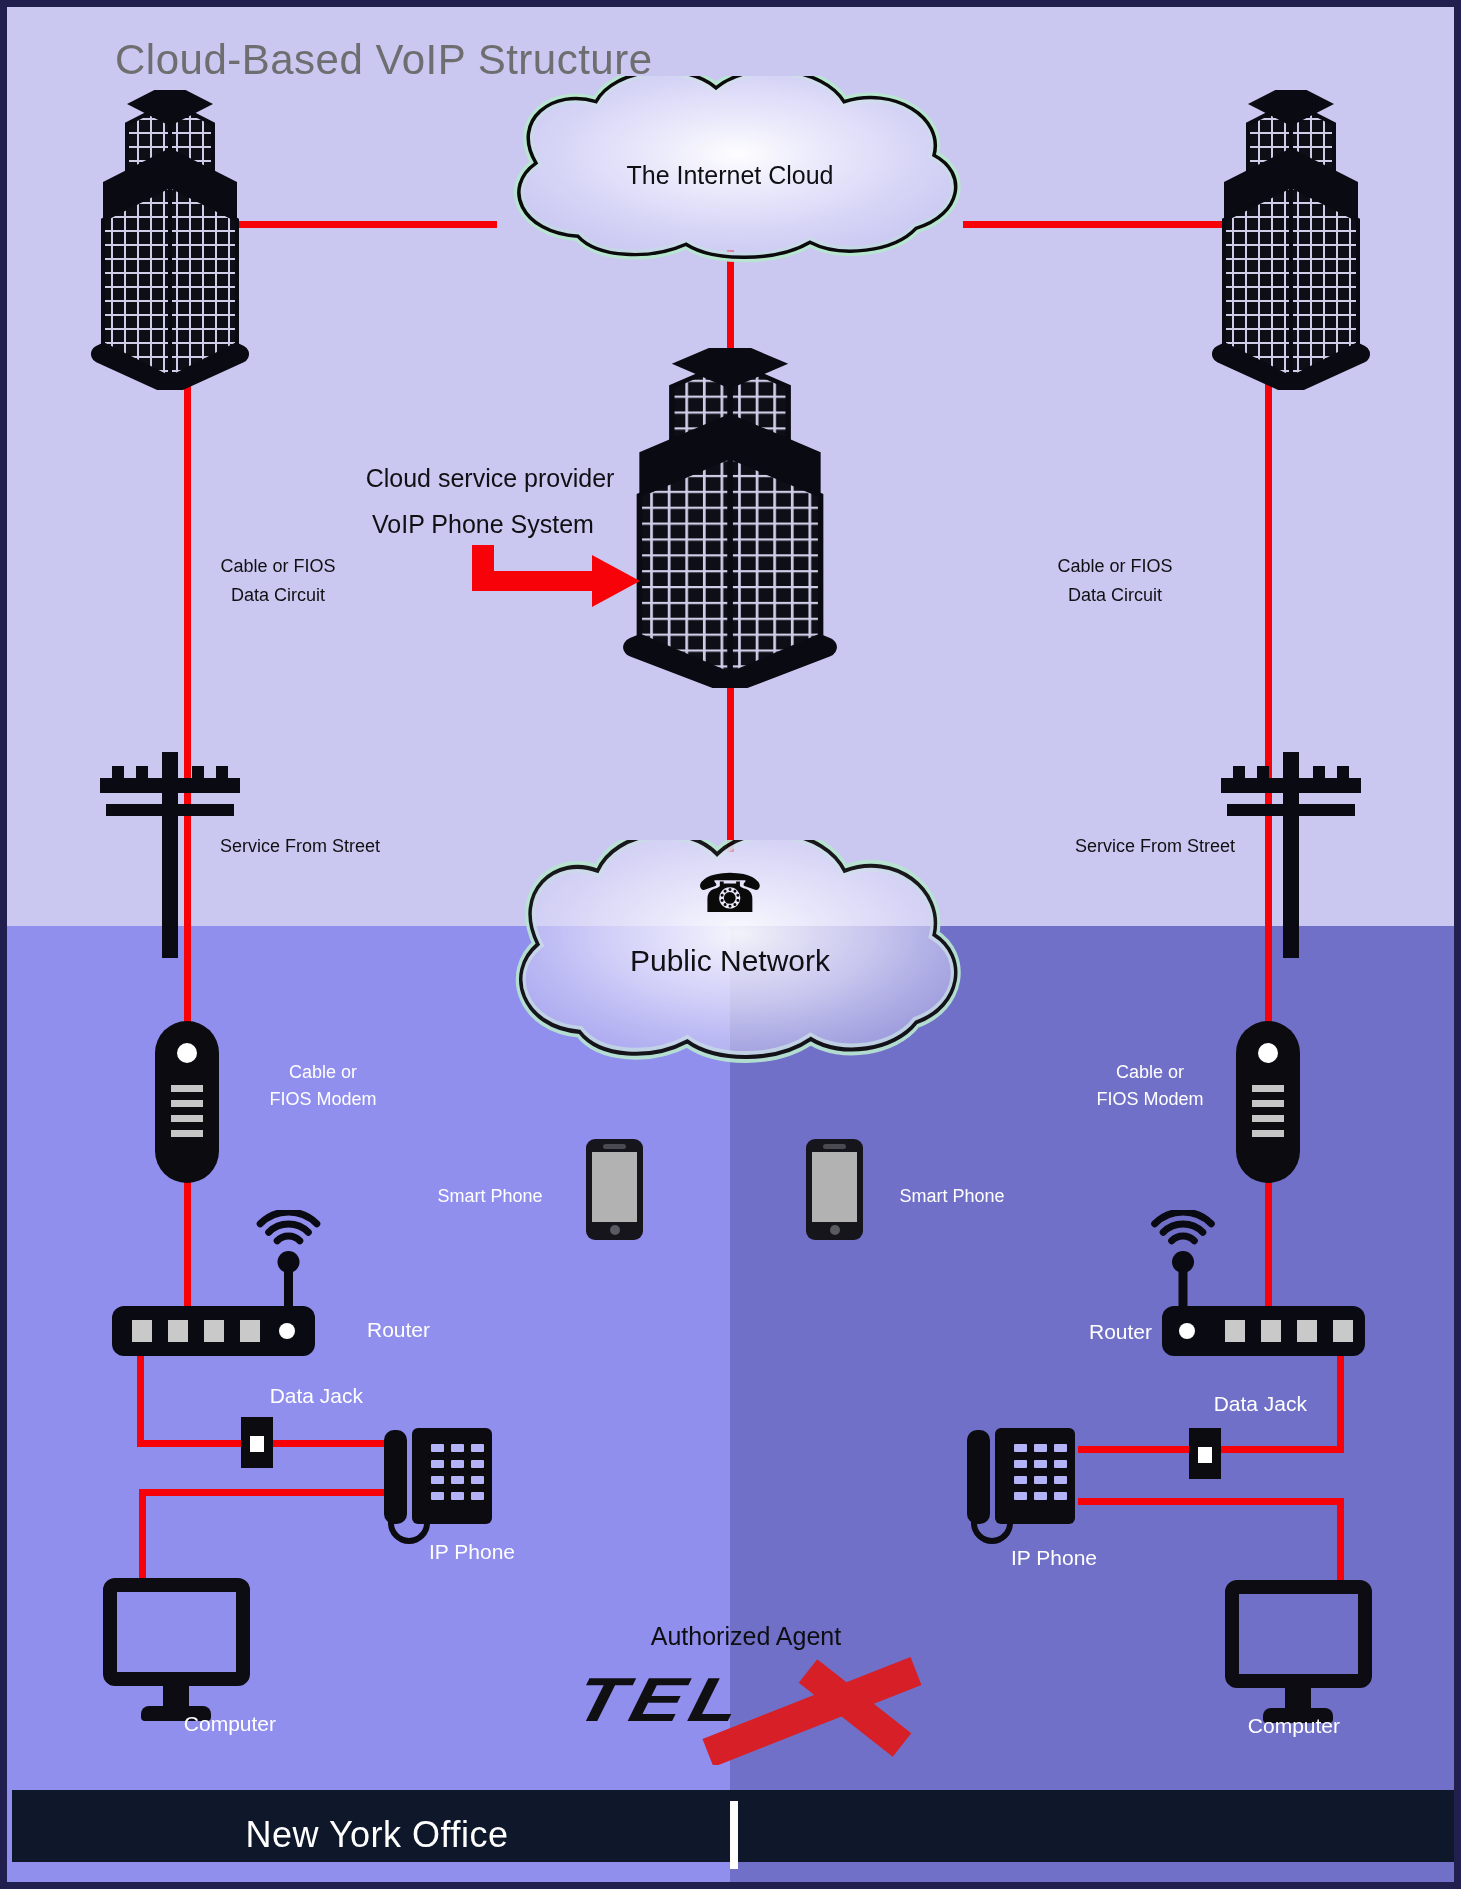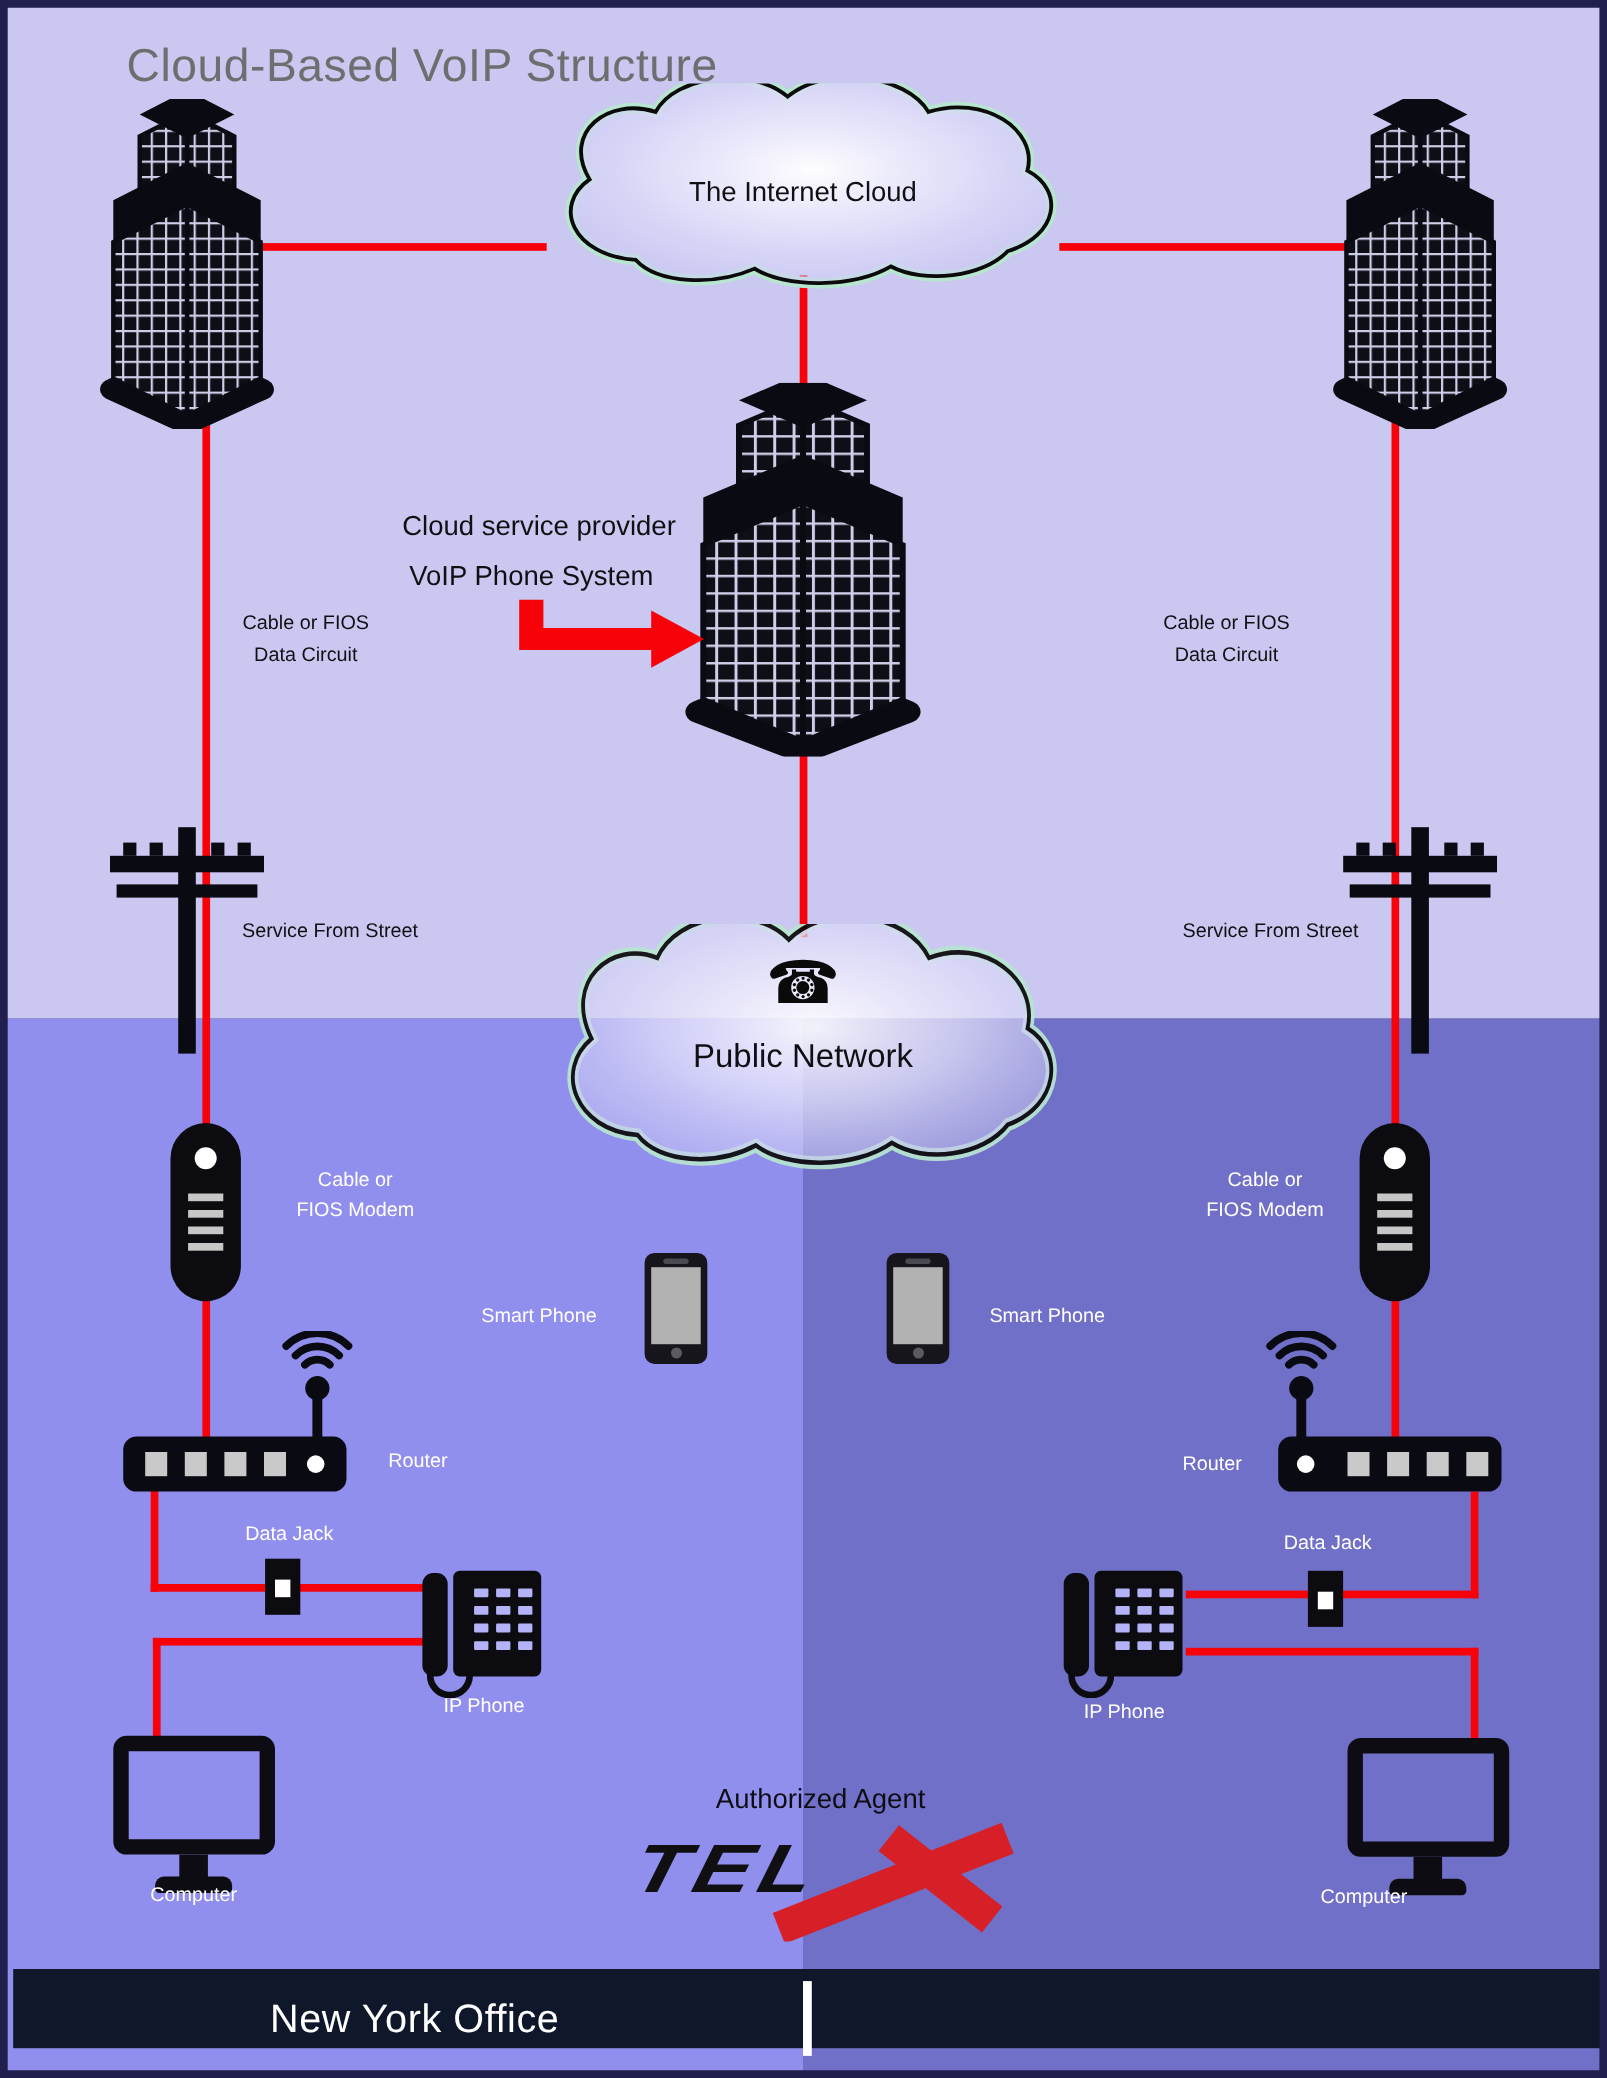--- a/index.html
+++ b/index.html
@@ -10,21 +10,21 @@
   .bg-top{left:0;top:0;width:1461px;height:926px;background:#cac8f0;}
   .bg-bl{left:0;top:926px;width:730px;height:963px;background:#918fee;}
   .bg-br{left:730px;top:926px;width:731px;height:963px;background:#7170c8;}
   .frame{left:0;top:0;width:1461px;height:1889px;box-shadow:inset 0 0 0 7px #201f4e;z-index:40;pointer-events:none;}
   
   .wire{position:absolute;background:#f70209;z-index:1;}
   
   .lbl{position:absolute;z-index:4;text-align:center;color:#101014;line-height:1.15;}
   .lbl.white{color:#ffffff;}
   .title{font-size:42px;color:#6e6e70;letter-spacing:.5px;z-index:4;}
-  .sz22{font-size:18px;} .sz23{font-size:18px;} .sz25{font-size:25px;} .sz26{font-size:30px;}
+  .sz22{font-size:18px;} .sz23{font-size:21px;text-align:right;} .sz25{font-size:25px;} .sz26{font-size:30px;}
   
   .dev{position:absolute;z-index:3;}
   .modem{width:64px;height:162px;background:#0b0b10;border-radius:32px;}
   .modem .led{position:absolute;left:22px;top:22px;width:20px;height:20px;border-radius:50%;background:#fff;}
   .modem .bars{position:absolute;left:16px;top:64px;}
   .modem .bars div{width:32px;height:7px;background:#c6c6c6;margin-bottom:8px;}
   .phone{width:57px;height:101px;background:#15151b;border-radius:9px;}
   .phone .scr{position:absolute;left:6px;top:13px;width:45px;height:70px;background:#b2b2b2;}
   .phone .spk{position:absolute;left:17px;top:5px;width:23px;height:5px;background:#4a4a52;border-radius:3px;}
   .phone .hb{position:absolute;left:24px;bottom:5px;width:10px;height:10px;border-radius:50%;background:#5a5a62;}

